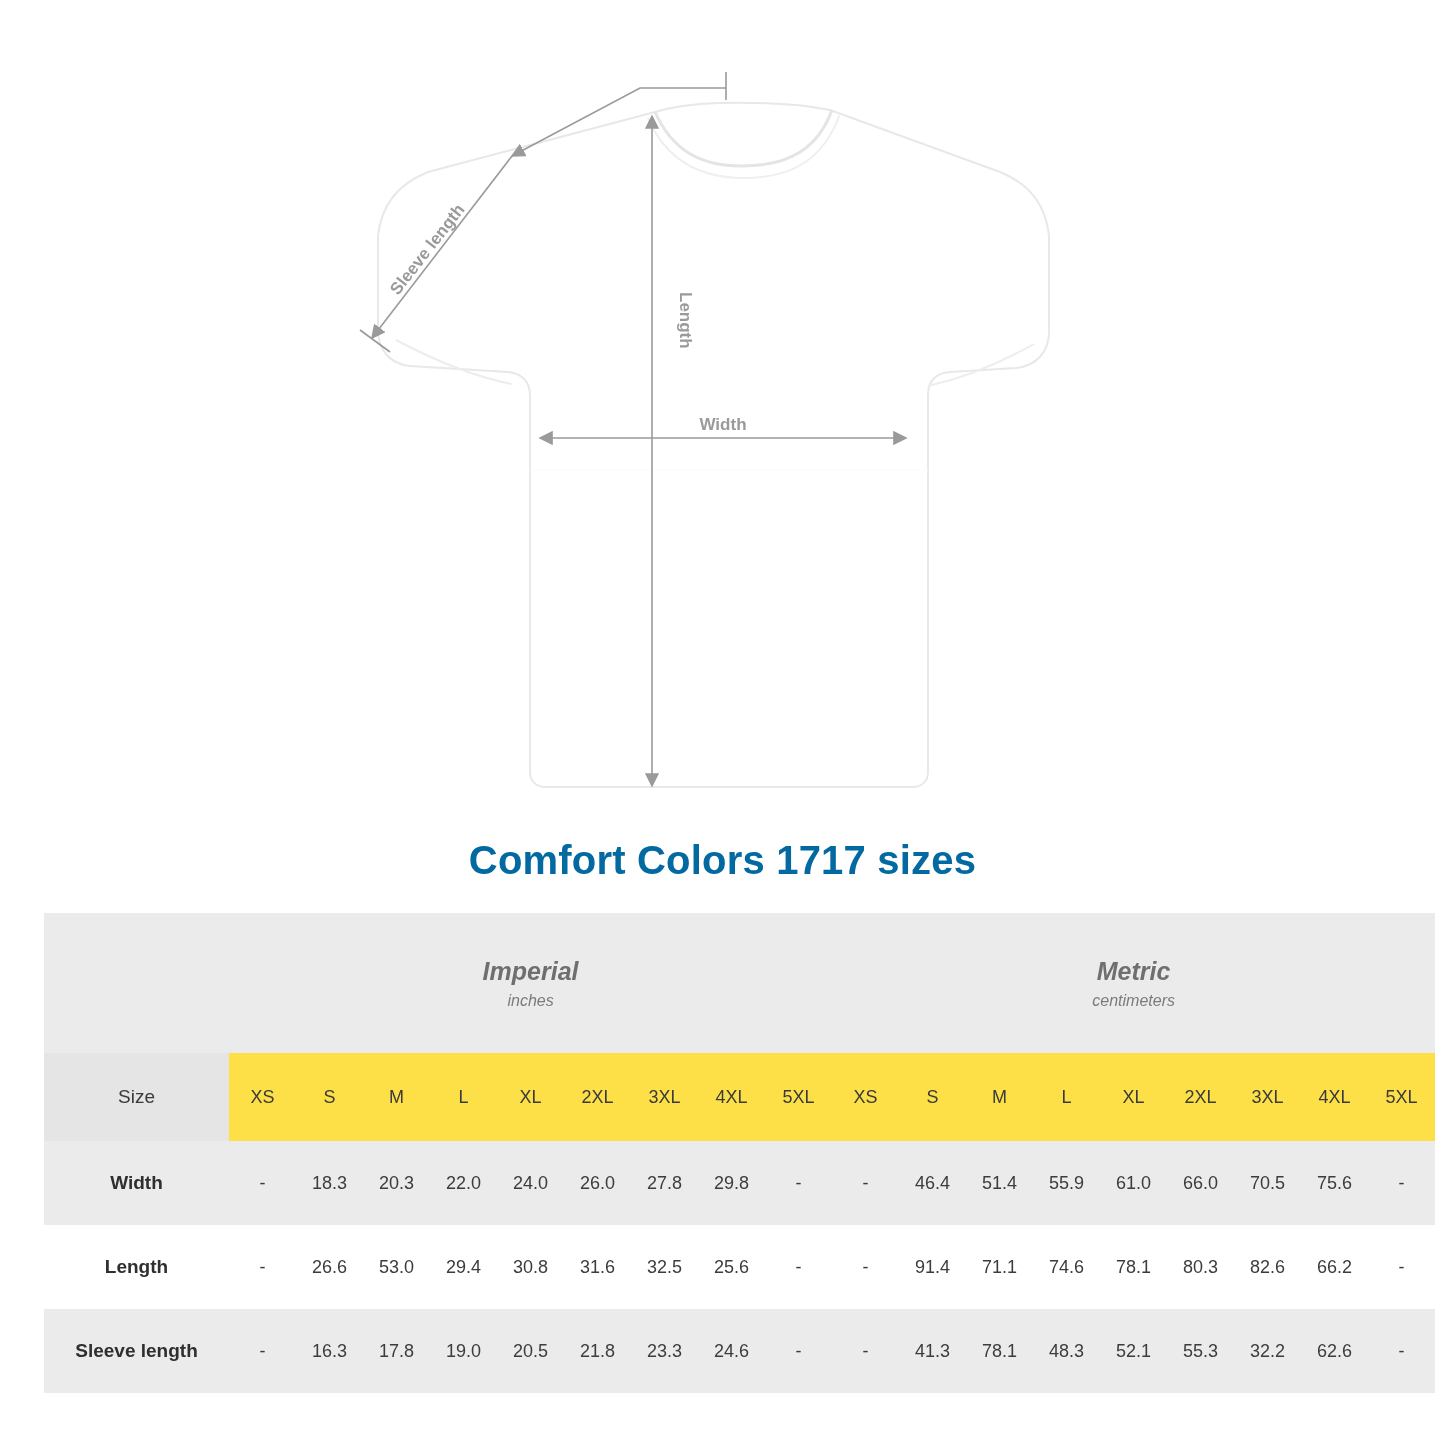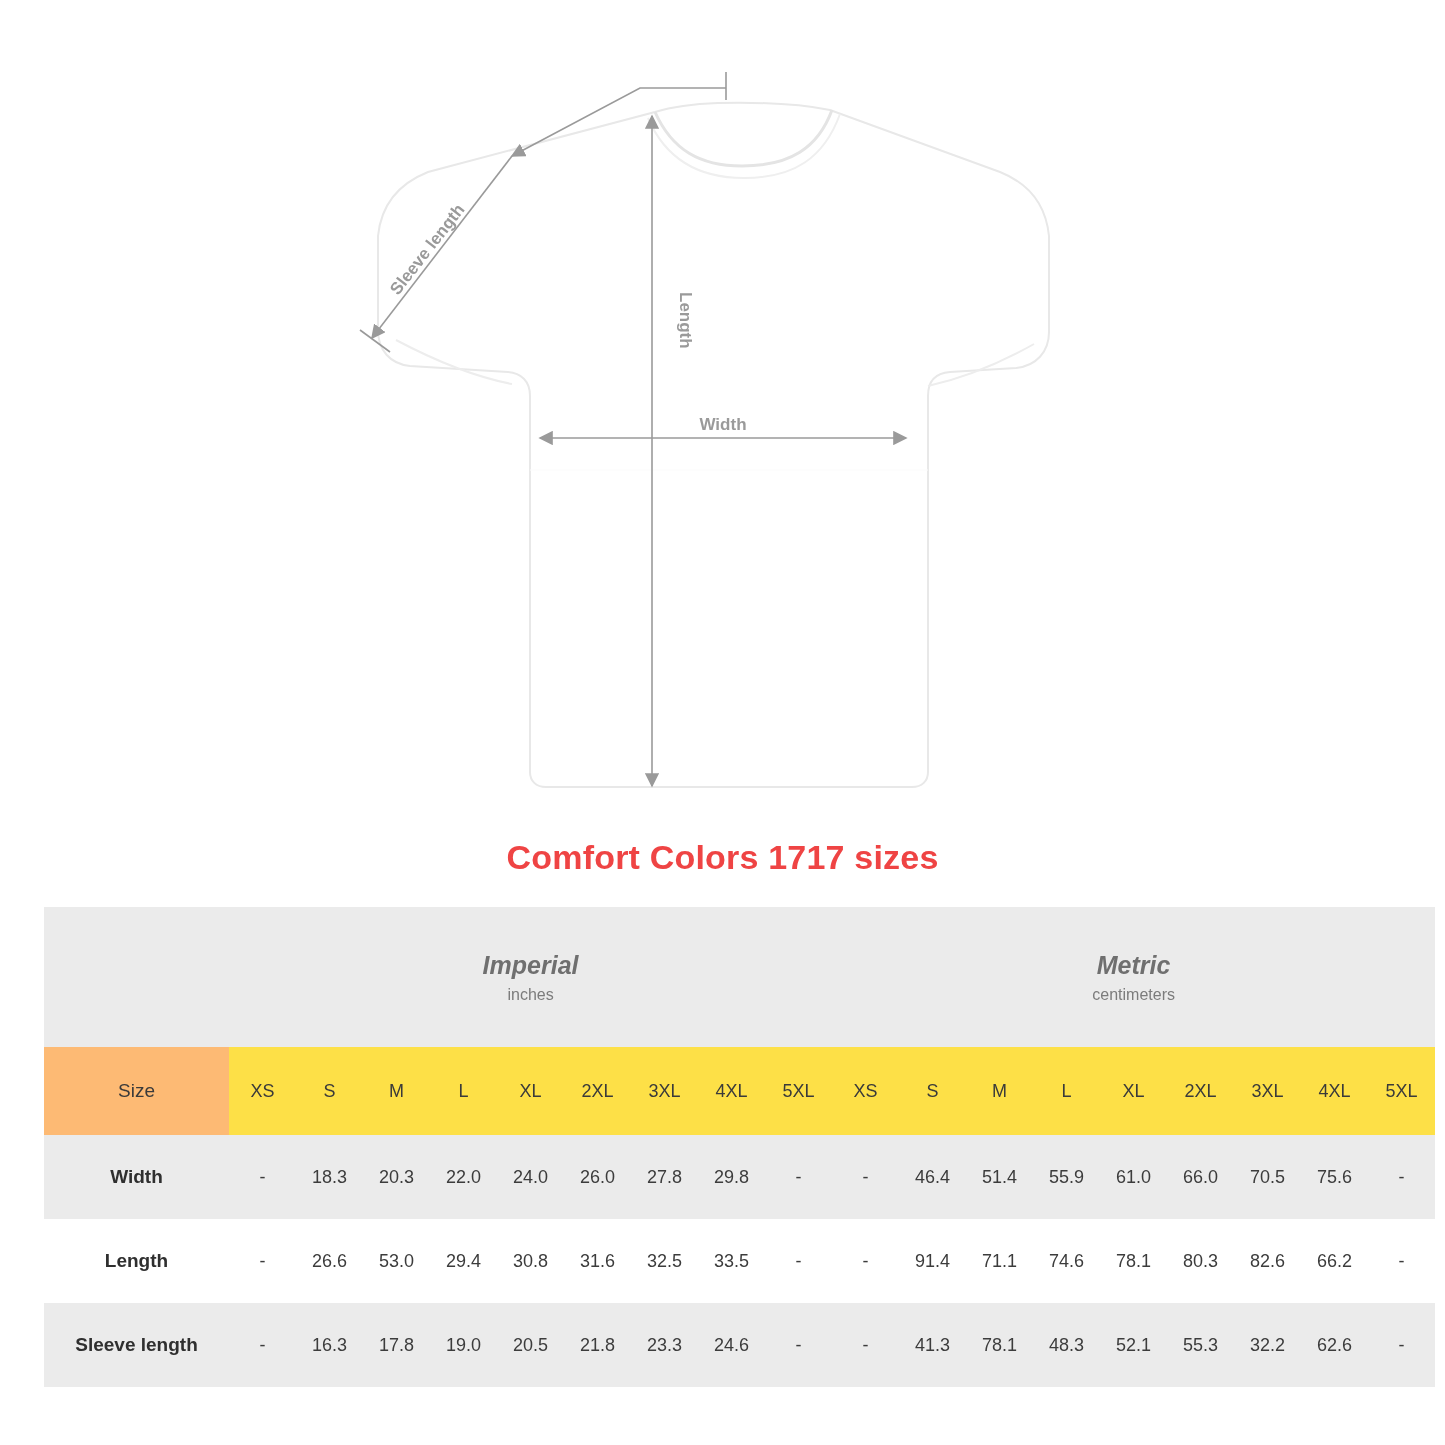--- a/index.html
+++ b/index.html
@@ -30,23 +30,23 @@
   .illustration svg {
     display: block;
   }
 
   
   .title-block {
     text-align: center;
     margin-top: 8px;
   }
   .chart-title {
-    font-size: 34px;
-    font-weight: bold;
-    color: #ef4444;
+    font-size: 40px;
+    font-weight: bold;
+    color: #0369a1;
     letter-spacing: 0.2px;
     text-align: center;
   }
   .chart-note {
     font-size: 17px;
     font-style: italic;
     color: #6b6b6b;
     margin-top: 14px;
   }
 
@@ -72,34 +72,35 @@
     padding: 0;
   }
   .unit-name {
     font-size: 25px;
     font-style: italic;
     font-weight: bold;
     color: #6f6f6f;
   }
   .unit-sub {
     font-size: 16px;
+    font-style: italic;
     color: #7c7c7c;
     margin-top: 6px;
   }
 
   
   .head-row td {
     background: #fde047;
     height: 86px;
     font-size: 18px;
     font-weight: bold;
     color: #3a3a3a;
   }
   .head-row td.rowlabel {
-    background: #fdba74;
+    background: #e5e5e5;
     font-size: 19px;
   }
 
   .data-row td {
     height: 82px;
     font-size: 18px;
     color: #3c3c3c;
   }
   .data-row.shade td {
     background: #ebebeb;
@@ -277,21 +278,21 @@
 
         <tr class="data-row plain">
           <td class="rowlabel">Length</td>
           <td>-</td>
           <td>26.6</td>
           <td>53.0</td>
           <td>29.4</td>
           <td>30.8</td>
           <td>31.6</td>
           <td>32.5</td>
-          <td>33.5</td>
+          <td>25.6</td>
           <td>-</td>
           <td>-</td>
           <td>91.4</td>
           <td>71.1</td>
           <td>74.6</td>
           <td>78.1</td>
           <td>80.3</td>
           <td>82.6</td>
           <td>66.2</td>
           <td>-</td>

